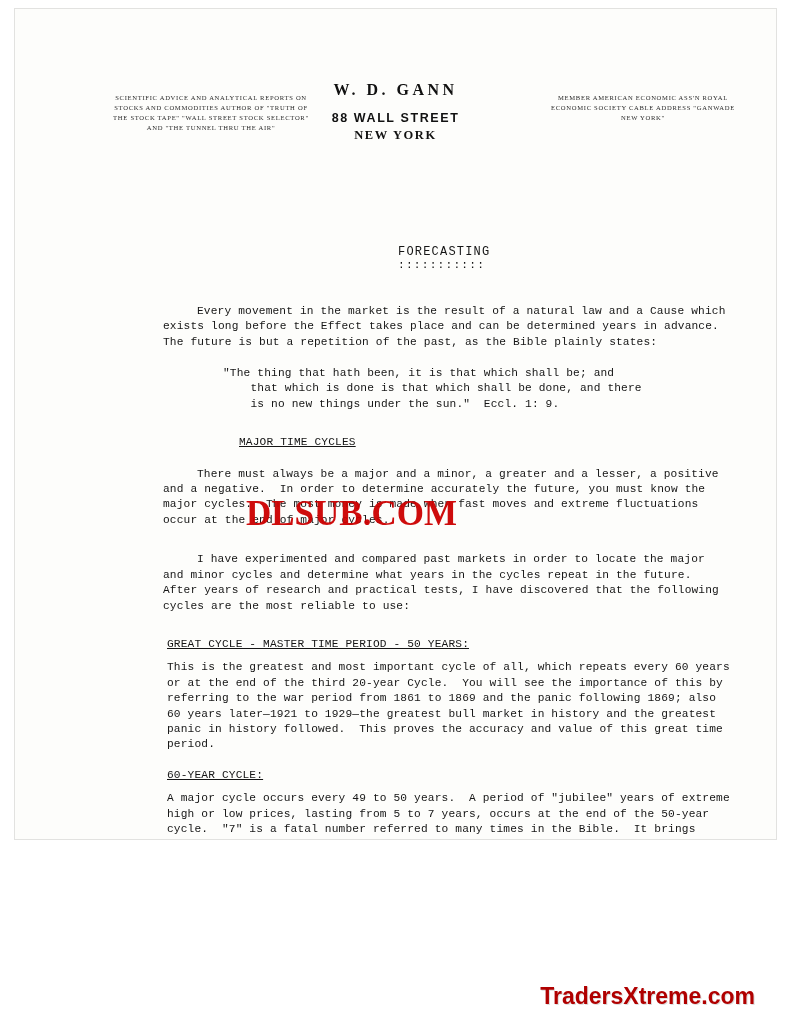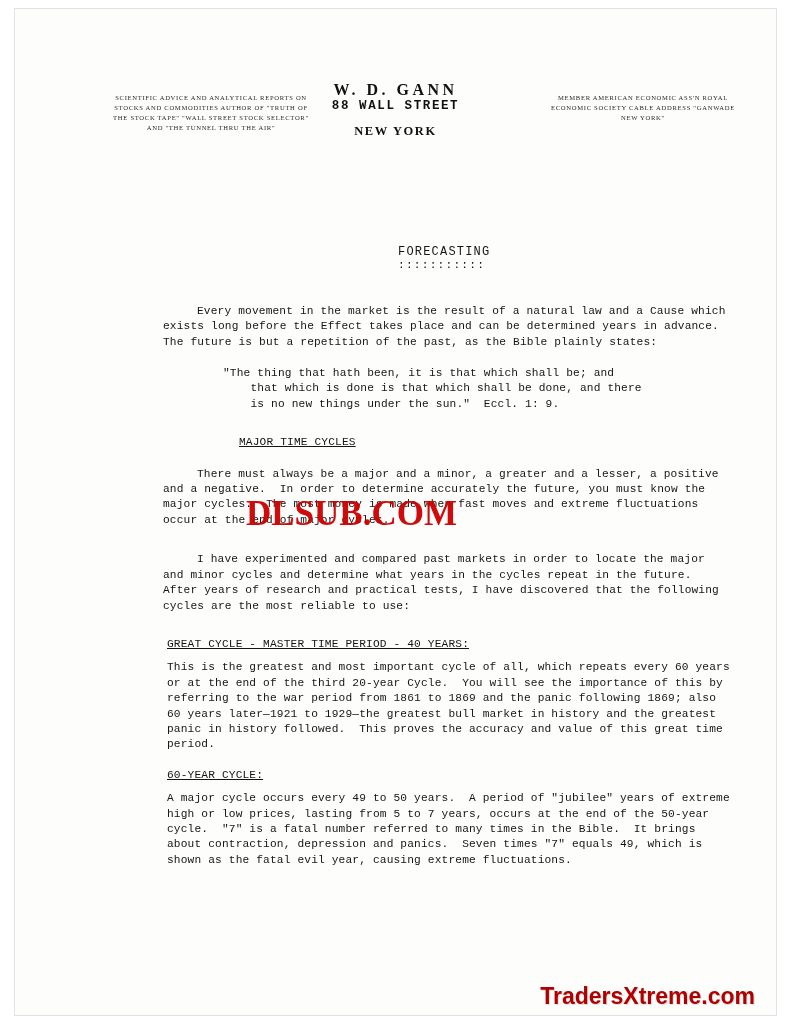--- a/index.html
+++ b/index.html
@@ -18,21 +18,21 @@
     width: 791px;
     height: 1024px;
     background: #ffffff;
     box-sizing: border-box;
   }
   .sheet {
     position: absolute;
     left: 14px;
     top: 8px;
     width: 763px;
-    height: 1008px;
+    height: 832px;
     background: #fdfdfb;
     border: 1px solid #e2e2e0;
     box-sizing: border-box;
     overflow: hidden;
   }
   
   .wm-top {
     position: absolute;
     right: 22px;
     top: 12px;
@@ -76,32 +76,32 @@
     text-align: center;
     color: #111;
   }
   .head-name {
     font-family: "Liberation Serif", serif;
     font-size: 16px;
     font-weight: bold;
     letter-spacing: 3.5px;
   }
   .head-addr {
-    font-family: Liberation Mono, monospace;
+    font-family: Liberation Sans, sans-serif;
     font-size: 12.5px;
     font-weight: bold;
     letter-spacing: 1.6px;
-    margin-top: 0;
+    margin-top: 12px;
   }
   .head-city {
     font-family: "Liberation Serif", serif;
     font-size: 12.5px;
     font-weight: bold;
     letter-spacing: 1.6px;
-    margin-top: 11px;
+    margin-top: 3px;
   }
   .head-left {
     position: absolute;
     left: 96px;
     top: 84px;
     width: 200px;
     text-align: center;
     font-family: "Liberation Serif", serif;
     font-size: 6.6px;
     letter-spacing: 0.7px;
@@ -225,21 +225,21 @@
       <div class="sp-sm"></div>
 
       <p class="para indent">There must always be a major and a minor, a greater and a lesser, a positive and a negative.  In order to determine accurately the future, you must know the major cycles.  The most money is made when fast moves and extreme fluctuations occur at the end of major cycles.</p>
 
       <div class="sp-sm"></div>
 
       <p class="para indent">I have experimented and compared past markets in order to locate the major and minor cycles and determine what years in the cycles repeat in the future. After years of research and practical tests, I have discovered that the following cycles are the most reliable to use:</p>
 
       <div class="sp-md"></div>
 
-      <p class="sect-head left0">GREAT CYCLE - MASTER TIME PERIOD - 40 YEARS:</p>
+      <p class="sect-head left0">GREAT CYCLE - MASTER TIME PERIOD - 50 YEARS:</p>
 
       <div class="sp-sm"></div>
 
       <p class="blk">This is the greatest and most important cycle of all, which repeats every 60 years or at the end of the third 20-year Cycle.  You will see the importance of this by referring to the war period from 1861 to 1869 and the panic following 1869; also 60 years later—1921 to 1929—the greatest bull market in history and the greatest panic in history followed.  This proves the accuracy and value of this great time period.</p>
 
       <div class="sp-md"></div>
 
       <p class="sect-head left0">60-YEAR CYCLE:</p>
 
       <div class="sp-sm"></div>

